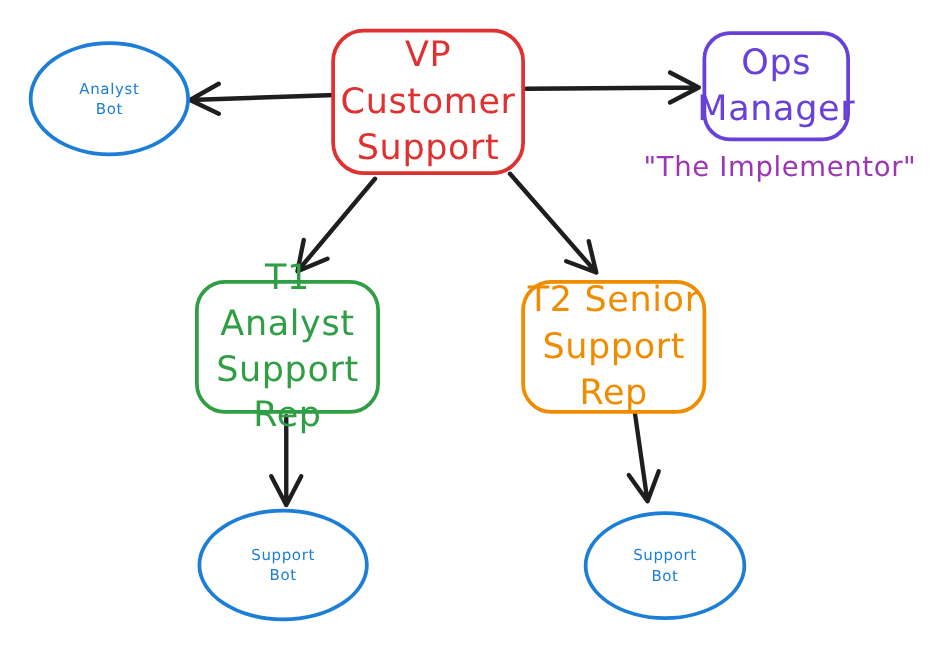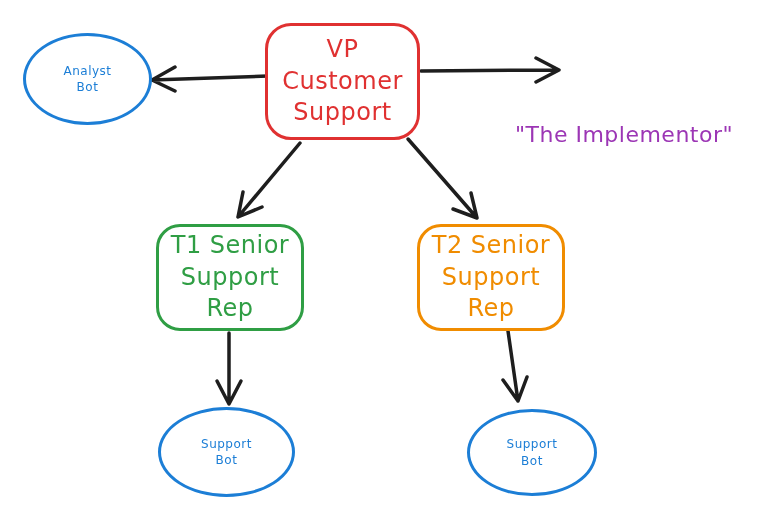--- a/index.html
+++ b/index.html
@@ -15,21 +15,21 @@
   .node{
     position:absolute;
     display:flex;align-items:center;justify-content:center;
     text-align:center;
     color:var(--c,#1e1e1e);
     border:3px solid var(--c,#1e1e1e);
     background:#ffffff;
     box-sizing:border-box;
   }
   .node .label{white-space:pre-line;letter-spacing:.5px;}
-  .rounded{border-radius:26px;font-size:24px;line-height:1.32;}
+  .rounded{border-radius:26px;font-size:28px;line-height:1.32;}
   .ellipse{border-radius:50%;border-width:3.5px;font-size:12px;line-height:1.35;align-items:center;}
   .caption{
     position:absolute;
     text-align:center;
     font-size:22px;
     letter-spacing:.5px;
     color:var(--c,#9c36b5);
     background:transparent;
   }
 </style>
@@ -51,25 +51,29 @@
     <span class="label">Analyst
 Bot</span>
   </div>
 
   <div class="node rounded" style="left: 265px; top: 23px; width: 155px; height: 117px; --c: #e03131;">
     <span class="label">VP
 Customer
 Support</span>
   </div>
 
+  <div class="node rounded" style="left: 562px; top: 25px; width: 118px; height: 88px; border-radius: 22px; --c: #6741d9;">
+    <span class="label">Ops
+Manager</span>
+  </div>
 
   <div class="caption" style="left: 498px; top: 122px; width: 252px; --c: #9c36b5;">"The Implementor"</div>
 
   <div class="node rounded" style="left: 156px; top: 224px; width: 148px; height: 107px; border-radius: 24px; --c: #2f9e44;">
-    <span class="label">T1 Senior
+    <span class="label">T1 Analyst
 Support
 Rep</span>
   </div>
 
   <div class="node rounded" style="left: 417px; top: 224px; width: 148px; height: 107px; border-radius: 24px; justify-content: center; --c: #f08c00;">
     <span class="label">T2 Senior
 Support
 Rep</span>
   </div>
 

